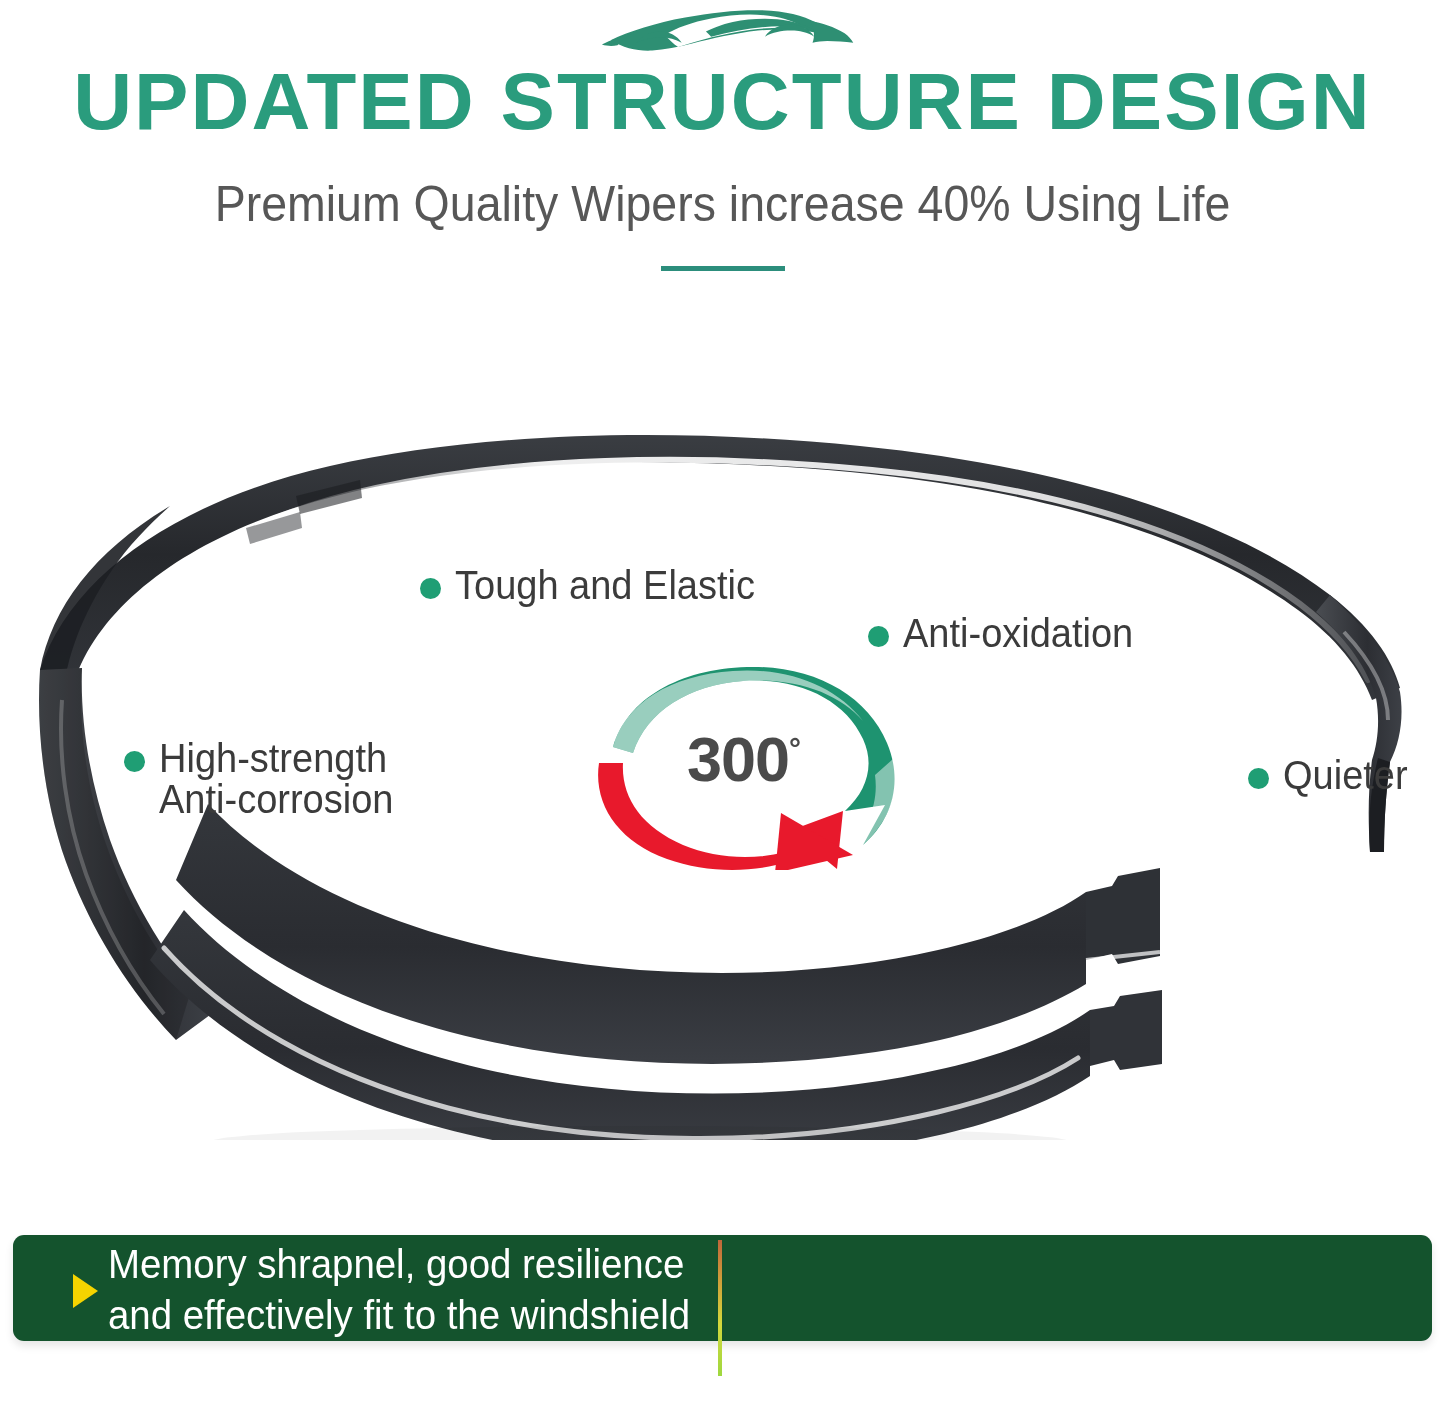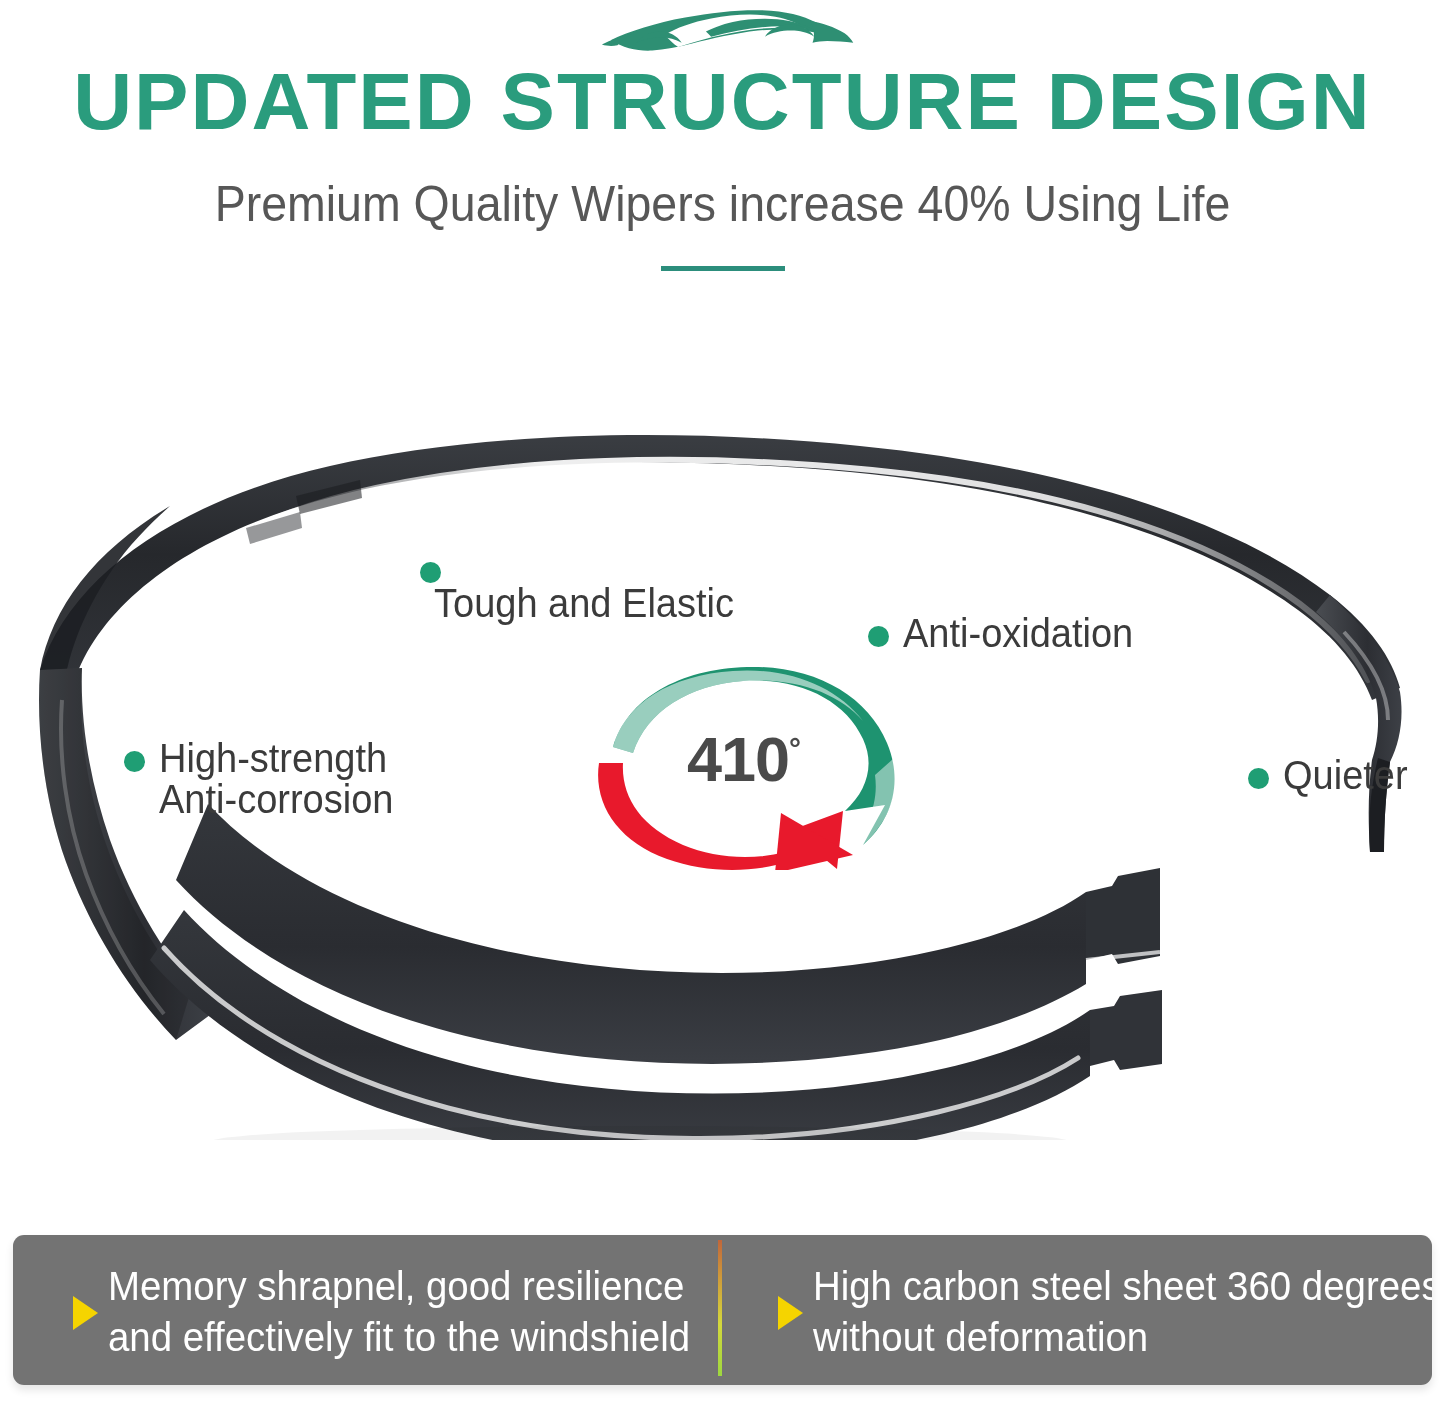--- a/index.html
+++ b/index.html
@@ -67,21 +67,21 @@
     margin-left:14px;
     font-family:"Liberation Sans Narrow","Liberation Sans", sans-serif;
     font-size:40px;
     line-height:1.02;
     color:#3b3b3b;
     transform:scaleX(0.95);
     transform-origin:left top;
   }
   .feature-text .l2 { display:block; }
 
-  #feat-tough  { left:420px; top:549px;flex-direction:column; }
+  #feat-tough  { left:420px; top:565px; }
   #feat-anti   { left:868px; top:565px;margin-top:48px; }
   #feat-high   { left:124px; top:738px;justify-content:space-between; }
   #feat-quiet  { left:1248px; top:755px; }
 
   
   #badge-360 { position:absolute; left:575px; top:655px; width:350px; height:215px; }
   #badge-label {
     position:absolute; left:575px; top:655px; width:350px; height:215px;
     display:flex; align-items:center; justify-content:center;
     pointer-events:none;
@@ -92,22 +92,22 @@
     font-size:63px;
     color:#4a4a4a;
     letter-spacing:-1px;
     transform:translate(-6px,-4px);
   }
   #badge-text sup { font-size:30px; vertical-align:super; letter-spacing:0; }
 
   
   #banner {
     position:absolute; left:13px; top:1235px;
-    width:1419px; height:150px;
-    background:#737373;
+    width:1419px; height:106px;
+    background:#14532d;
     border-radius:11px;
     box-shadow:0 5px 9px rgba(0,0,0,0.10);
     display:flex;
     overflow:hidden;
   }
   .banner-cell {
     flex:0 0 auto;
     display:flex;
     align-items:center;
     padding-top:4px;
@@ -330,33 +330,26 @@
            L 214 176
            L 232 190
            C 194 206, 146 206, 108 190
            C 66 172, 46 142, 48 108
            Z" fill="#e8192c"></path>
 
   <path d="M206 158 L 278 200 L 200 218 Z" fill="#e8192c"></path>
 </svg>
 <div id="badge-label">
   <span id="badge-text">
-    <span>410</span><sup>°</sup>
+    <span>300</span><sup>°</sup>
   </span>
 </div>
 
 <div id="banner">
   <div class="banner-cell" id="banner-cell-left">
     <span class="tri"></span>
     <span class="banner-text">
       <span>Memory shrapnel, good resilience</span>
       <span class="l2">and effectively fit to the windshield</span>
     </span>
   </div>
-  <div class="banner-cell" id="banner-cell-right">
-    <span class="tri"></span>
-    <span class="banner-text">
-      <span>High carbon steel sheet 360 degrees</span>
-      <span class="l2">without deformation</span>
-    </span>
-  </div>
 </div>
 <div id="banner-divider"></div>
 
 </body></html>

